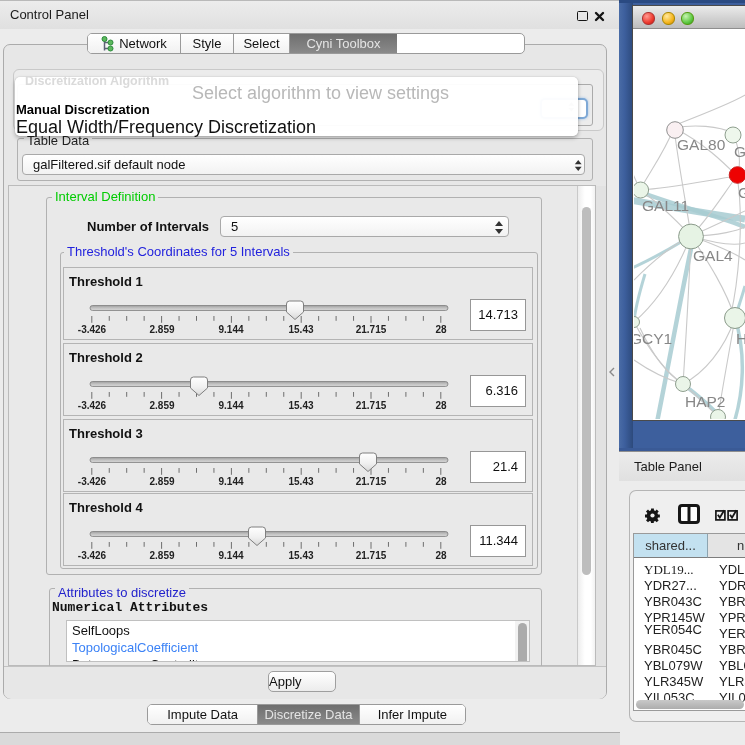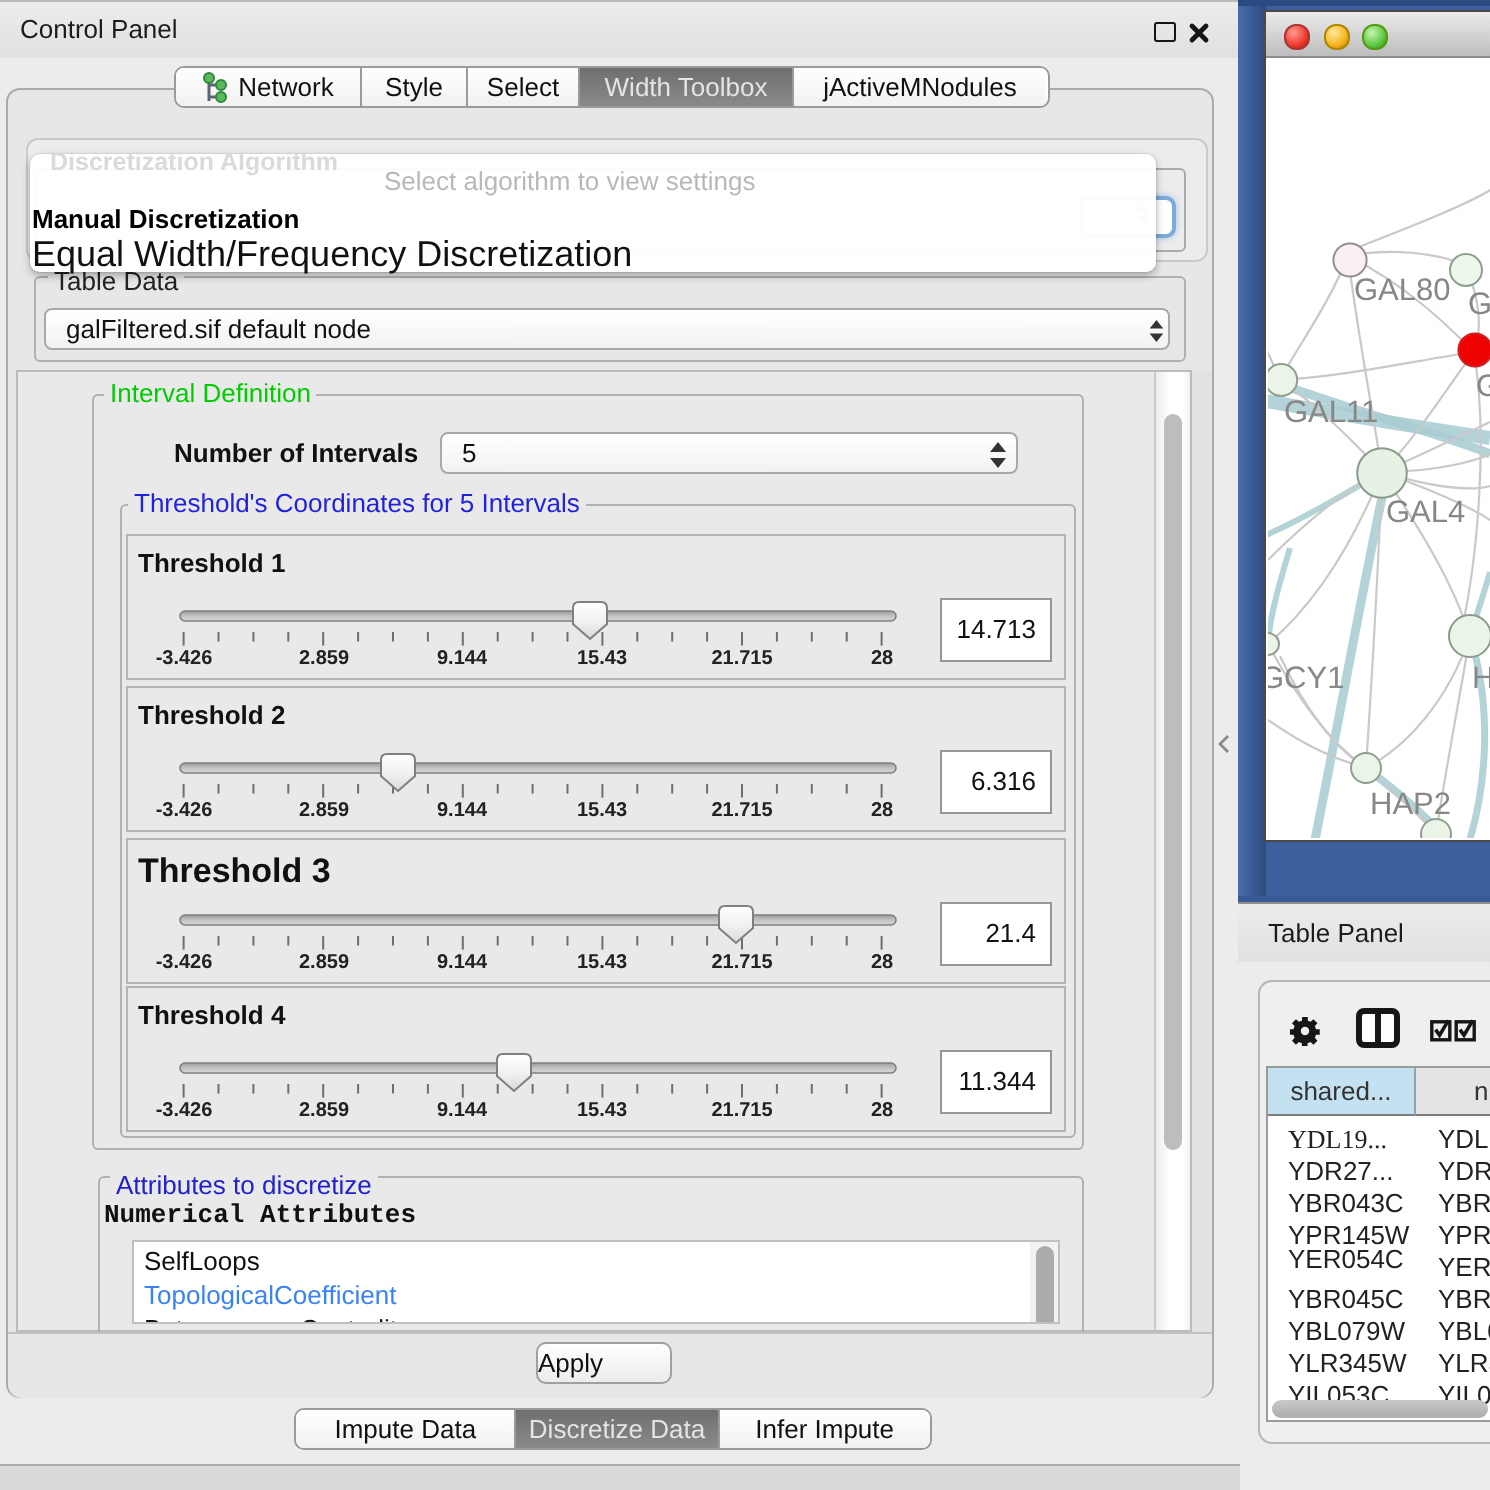--- a/index.html
+++ b/index.html
@@ -42,22 +42,21 @@
 
 <div class="seg" style="left:87px;top:33px;width:438px;height:21px;">
   <div class="s" style="width:93px;"><svg width="14" height="16" viewBox="0 0 14 16" style="margin-right:4px;">
         <path d="M3.5 3.5 V14.5 M3.5 6.5 H9 M3.5 12.5 H9" stroke="#5c6374" stroke-width="1.5" fill="none"></path>
         <circle cx="3.5" cy="3" r="2.5" fill="#5cb85c" stroke="#2c8a3c" stroke-width="1"></circle>
         <circle cx="9.5" cy="6.5" r="2.5" fill="#5cb85c" stroke="#2c8a3c" stroke-width="1"></circle>
         <circle cx="9.5" cy="12.5" r="2.5" fill="#5cb85c" stroke="#2c8a3c" stroke-width="1"></circle>
       </svg>Network</div>
   <div class="s" style="width:53px;">Style</div>
   <div class="s" style="width:56px;">Select</div>
-  <div class="s sel" style="width:107px;">Width Toolbox</div>
-  <div class="s" style="width:126px;">jActiveMNodules</div>
+  <div class="s sel" style="width:107px;">Cyni Toolbox</div>
 </div>
 
 <div class="group" style="left:17px;top:138px;width:576px;height:43px;"></div>
 <div class="gtitle" style="left:24px;top:133px;color:#222;background:#e7e7e7;">Table Data</div>
 <div class="combo" style="left:22px;top:154px;width:563px;height:21px;">
   <div class="txt" style="top:2px;">galFiltered.sif default node</div>
   <div class="stepper" style="left:551px;top:5px;transform:scale(0.85);">
       <div class="up"></div>
       <div class="dn"></div>
     </div>
@@ -66,21 +65,21 @@
 <div class="abs" style="left:13px;top:69px;width:591px;height:62px;border:1px solid #c9c9c9;border-radius:6px;background:#ececec;box-sizing:border-box;"></div>
 <div class="abs" style="left:17px;top:84px;width:576px;height:42px;border:1px solid #aaaaaa;border-radius:3px;box-sizing:border-box;"></div>
 <div class="abs" style="left:540px;top:98px;width:48px;height:21px;background:#fff;border:2px solid #7fa9d6;border-radius:5px;box-shadow:0 0 3px #9cc0e8;box-sizing:border-box;"></div>
 <div class="stepper" style="left:567px;top:102px;transform:scale(0.75);">
     <div class="up" style="border-bottom-color:#888;"></div>
     <div class="dn" style="border-top-color:#888;"></div>
   </div>
 
 <div class="abs" style="left:15px;top:77px;width:563px;height:59px;background:rgba(255,255,255,0.97);border-radius:5px;box-shadow:0 2px 4px rgba(0,0,0,0.28),0 0 1px rgba(0,0,0,0.25);"></div>
 <div class="lbl" style="left:25px;top:74px;font-size:12.5px;font-weight:bold;color:#dadada;">Discretization Algorithm</div>
-<div class="lbl" style="left:192px;top:83px;font-size:13px;color:#b8b8b8;">Select algorithm to view settings</div>
+<div class="lbl" style="left:192px;top:83px;font-size:18px;color:#b8b8b8;">Select algorithm to view settings</div>
 <div class="lbl" style="left:16px;top:102px;font-size:13px;font-weight:bold;color:#000;">Manual Discretization</div>
 <div class="lbl" style="left:16px;top:117px;font-size:18px;color:#111;">Equal Width/Frequency Discretization</div>
 
 <div class="group" style="left:46px;top:197px;width:496px;height:378px;"></div>
 <div class="gtitle" style="left:52px;top:189px;color:#00cc00;">Interval Definition</div>
 <div class="lbl" style="left:87px;top:219px;font-size:13px;font-weight:bold;color:#111;">Number of Intervals</div>
 <div class="combo" style="left:220px;top:216px;width:289px;height:21px;">
   <div class="txt" style="top:2px;">5</div>
   <div class="stepper" style="left:274px;top:4px;">
       <div class="up"></div>
@@ -167,21 +166,21 @@
     <path d="M127.5 -1 Q127.5 -4 130.5 -4 L141.5 -4 Q144.5 -4 144.5 -1 L144.5 7 L136 14.5 L127.5 7 Z" fill="url(#thm)" stroke="#7f7f7f" stroke-width="1"></path>
   </svg>
 <div class="lbl" style="left:92px;top:400px;transform:translateX(-50%);font-size:10px;font-weight:bold;color:#222;">-3.426</div>
 <div class="lbl" style="left:162px;top:400px;transform:translateX(-50%);font-size:10px;font-weight:bold;color:#222;">2.859</div>
 <div class="lbl" style="left:231px;top:400px;transform:translateX(-50%);font-size:10px;font-weight:bold;color:#222;">9.144</div>
 <div class="lbl" style="left:301px;top:400px;transform:translateX(-50%);font-size:10px;font-weight:bold;color:#222;">15.43</div>
 <div class="lbl" style="left:371px;top:400px;transform:translateX(-50%);font-size:10px;font-weight:bold;color:#222;">21.715</div>
 <div class="lbl" style="left:441px;top:400px;transform:translateX(-50%);font-size:10px;font-weight:bold;color:#222;">28</div>
 <div class="vbox" style="left:470px;top:375px;width:56px;height:32px;line-height:30px;padding-right:7px;">6.316</div>
 <div class="tblock" style="left:63px;top:419px;width:470px;height:73px;"></div>
-<div class="lbl" style="left:69px;top:426px;font-size:17px;font-weight:bold;color:#111;">Threshold 3</div>
+<div class="lbl" style="left:69px;top:426px;font-size:13px;font-weight:bold;color:#111;">Threshold 3</div>
 <svg class="abs" style="left:63px;top:457px;overflow:visible;" width="480" height="30" viewBox="0 0 480 30">
     <rect x="27" y="0.5" width="358" height="5" rx="2.5" fill="url(#trk)" stroke="#7f7f7f" stroke-width="0.8"></rect>
     <line x1="28.80" y1="11.0" x2="28.80" y2="17.8" stroke="#6e6e6e" stroke-width="1"></line>
     <line x1="46.25" y1="11.0" x2="46.25" y2="15.8" stroke="#6e6e6e" stroke-width="1"></line>
     <line x1="63.70" y1="11.0" x2="63.70" y2="15.8" stroke="#6e6e6e" stroke-width="1"></line>
     <line x1="81.15" y1="11.0" x2="81.15" y2="15.8" stroke="#6e6e6e" stroke-width="1"></line>
     <line x1="98.60" y1="11.0" x2="98.60" y2="17.8" stroke="#6e6e6e" stroke-width="1"></line>
     <line x1="116.05" y1="11.0" x2="116.05" y2="15.8" stroke="#6e6e6e" stroke-width="1"></line>
     <line x1="133.50" y1="11.0" x2="133.50" y2="15.8" stroke="#6e6e6e" stroke-width="1"></line>
     <line x1="150.95" y1="11.0" x2="150.95" y2="15.8" stroke="#6e6e6e" stroke-width="1"></line>

